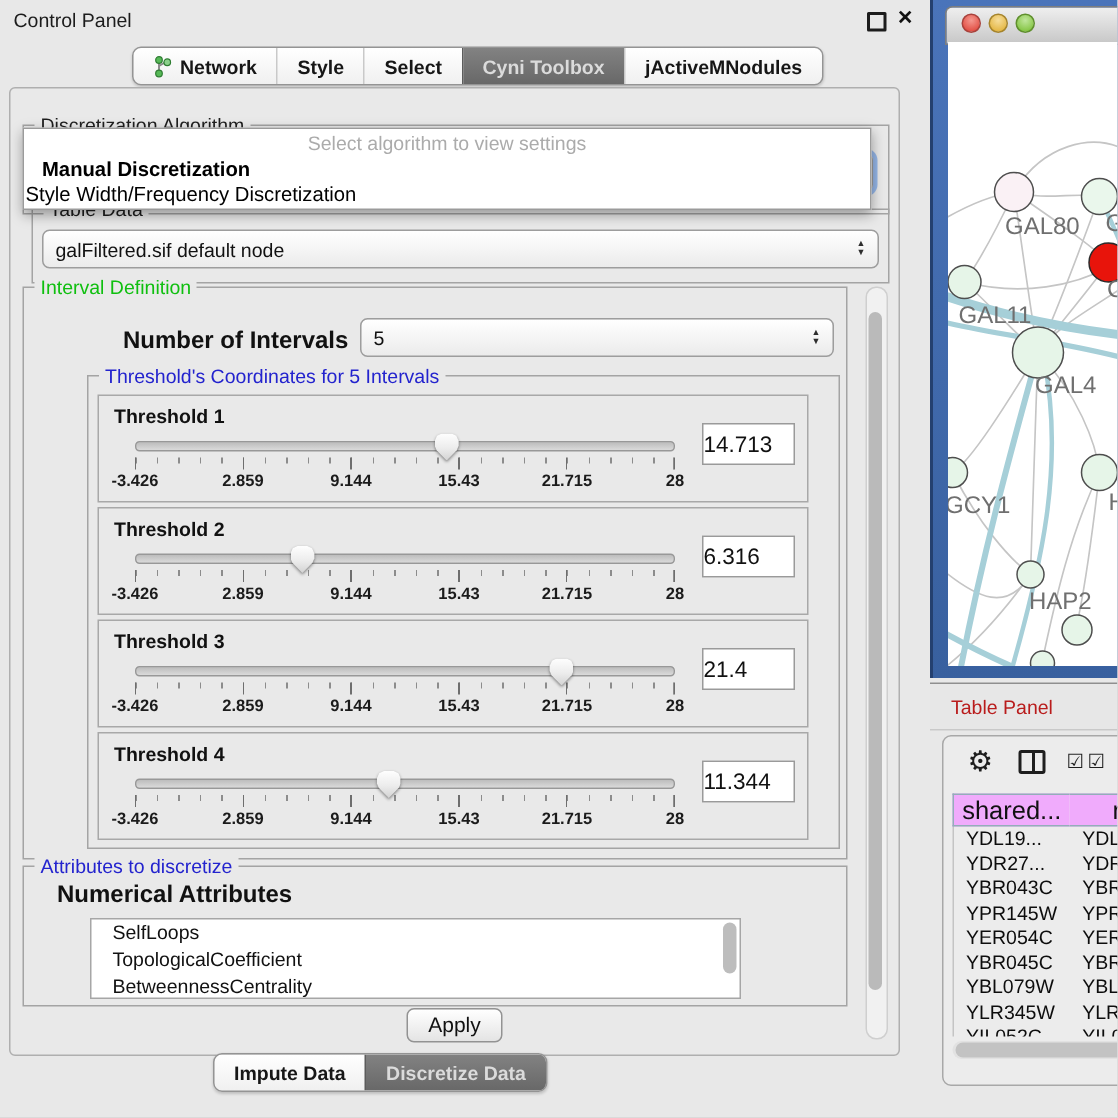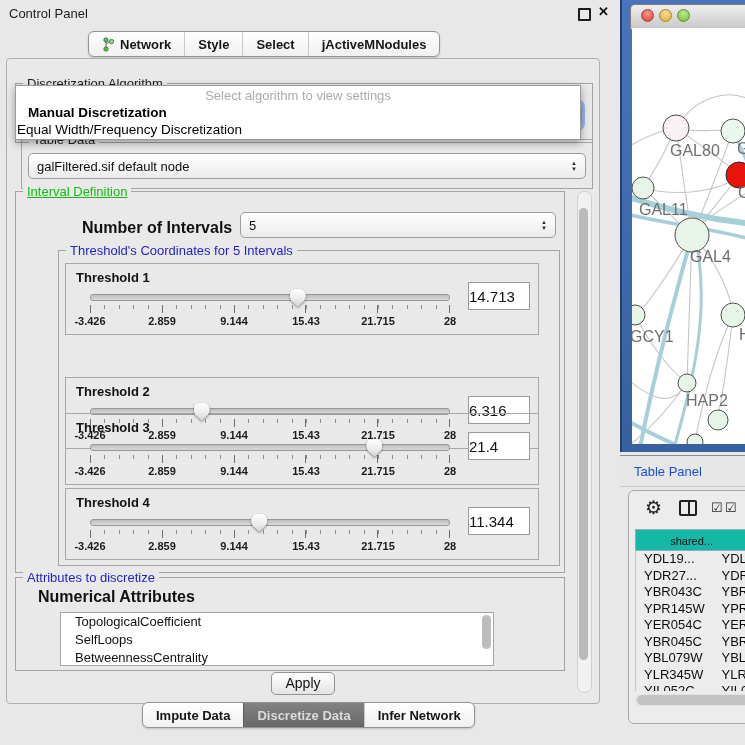--- a/index.html
+++ b/index.html
@@ -19,21 +19,21 @@
   .seg.selected{background:linear-gradient(#828282,#686868);color:#dbdbdb;border-left-color:#5c5c5c;}
   .top-tabs{left:88px;top:31px;}
   .bottom-tabs{left:142px;top:702px;}
 
   .cp-panel{position:absolute;left:6px;top:58px;width:592px;height:644px;background:#E9E9E9;
             border:1px solid #AFAFAF;border-radius:4px;}
 
   
   .group{position:absolute;border:1px solid #A4A4A4;}
   .legend{position:absolute;top:-8px;left:7px;background:#E9E9E9;padding:0 4px;font-size:13px;white-space:nowrap;}
-  .legend.green{color:#0FBF0F;text-decoration:underline;}
+  .legend.green{color:#0FBF0F;}
   .legend.blue{color:#2323CE;}
   .legend.black{color:#1e1e1e;}
 
   .combo{position:absolute;display:flex;align-items:center;background:linear-gradient(#ffffff,#ebebeb);
          border:1px solid #9D9D9D;border-radius:5px;font-size:13px;color:#111;padding:0 8px;height:26px;box-sizing:border-box;}
   .combo .arrows{margin-left:auto;display:flex;flex-direction:column;line-height:5px;font-size:6px;color:#2d2d2d;gap:1px;}
   .combo.focused{box-shadow:0 0 0 3px rgba(105,155,230,.65);}
 
   
   .popup{position:absolute;left:8px;top:26px;width:564px;height:53px;background:#fff;border:1px solid #9B9B9B;
@@ -80,30 +80,30 @@
                 border-radius:5px 0 0 0;background:linear-gradient(#EFEFEF,#C7C7C7);}
   .light{position:absolute;top:4px;width:13px;height:13px;border-radius:50%;box-sizing:border-box;}
   .light.red{left:10px;background:radial-gradient(circle at 50% 32%,#F4988F,#DD3B30);border:1px solid #a8423c;}
   .light.yellow{left:28px;background:radial-gradient(circle at 50% 32%,#F6DD9A,#DFAC2C);border:1px solid #a5842c;}
   .light.green{left:46px;background:radial-gradient(circle at 50% 32%,#C0E69C,#75BC2C);border:1px solid #5f8f2d;}
   .net-content{position:absolute;left:10px;top:28px;width:115px;height:416px;background:#fff;overflow:hidden;}
 
   
   .tp-header{position:absolute;left:620px;top:455px;width:125px;height:30px;background:#E7E7E7;
              border-top:1px solid #8f8f8f;border-bottom:1px solid #c9c9c9;}
-  .tp-title{position:absolute;left:14px;top:8px;font-size:13px;color:#1d4ed8;text-align:center;}
+  .tp-title{position:absolute;left:14px;top:8px;font-size:13px;color:#b91c1c;text-align:center;}
   .tp-body{position:absolute;left:628px;top:490px;width:140px;height:232px;background:#ECECEC;border:1px solid #A8A8A8;border-radius:6px;}
   .tp-toolbar{position:absolute;left:0;top:0;height:36px;right:0;}
   .icon-gear{position:absolute;left:16px;top:5px;font-size:19px;color:#1e1e1e;}
   .icon-columns{position:absolute;left:50px;top:9px;width:18px;height:16px;border:2px solid #1e1e1e;border-radius:2px;box-sizing:border-box;}
   .icon-columns::after{content:"";position:absolute;left:50%;top:0;bottom:0;width:2px;background:#1e1e1e;}
   .icon-cb{position:absolute;top:9px;font-size:13px;color:#1e1e1e;}
   .grid{position:absolute;left:6px;top:38px;width:160px;}
   .grid-head{display:flex;}
-  .gh-cell{background:#14b8a6;border:1px solid #93AEB9;border-right:none;font-size:11px;color:#111;text-align:right;
+  .gh-cell{background:#f0abfc;border:1px solid #93AEB9;border-right:none;font-size:17px;color:#111;text-align:center;
            height:22px;line-height:22px;box-sizing:border-box;}
   .gh-cell.c1{width:78px;}
   .gh-cell.c2{width:82px;border-left:none;border-right:1px solid #93AEB9;}
   .grid-rows{height:140px;overflow:hidden;border-left:1px solid #C4C4C4;}
   .g-row{display:flex;height:16.5px;font-size:13px;color:#0d0d0d;}
   .g-row .c1{width:78px;padding-left:8px;box-sizing:border-box;}
   .g-row .c2{width:82px;padding-left:8px;box-sizing:border-box;}
   .h-scroll{position:absolute;left:6px;top:203px;width:130px;height:12px;background:#E2E2E2;border-radius:6px;}
   .h-scroll .hthumb{position:absolute;left:2px;top:1px;height:10px;width:118px;background:#C3C3C3;border-radius:5px;}
 
@@ -130,41 +130,44 @@
         <circle cx="9.5" cy="4.5" r="2.2" fill="#8BD08B" stroke="#2E7D32" stroke-width="0.8"></circle>
       </svg>
       <span>Network</span>
     </div>
     <div class="seg">
       <span>Style</span>
     </div>
     <div class="seg">
       <span>Select</span>
     </div>
+    <div class="seg selected">
+      <span>Cyni Toolbox</span>
+    </div>
     <div class="seg">
       <span>jActiveMNodules</span>
     </div>
   </div>
 
   <div class="cp-panel">
 
     <div class="group" style="left:8px;top:24px;width:576px;height:58px;">
       <span class="legend black">Discretization Algorithm</span>
       <div class="combo focused" style="left:14px;top:18px;width:552px;">
         <span class="arrows">
           <span>▲</span>
             <span>▼</span>
         </span>
       </div>
     </div>
 
     <div class="popup">
       <span class="ph">Select algorithm to view settings</span>
       <span class="opt bold">Manual Discretization</span>
-      <span class="opt">Equal Width/Frequency Discretization</span>
+      <span class="opt">Style Width/Frequency Discretization</span>
     </div>
 
     <div class="group" style="left:14px;top:80px;width:570px;height:48px;">
       <span class="legend black">Table Data</span>
       <div class="combo" style="left:6px;top:13px;width:558px;">
         <span>galFiltered.sif default node</span>
         <span class="arrows">
           <span>▲</span>
             <span>▼</span>
         </span>
@@ -197,21 +200,21 @@
               <span style="left:20%">2.859</span>
               <span style="left:40%">9.144</span>
               <span style="left:60%">15.43</span>
               <span style="left:80%">21.715</span>
               <span style="left:100%">28</span>
             </div>
           </div>
           <div class="thr-value">14.713</div>
         </div>
 
-        <div class="thr-box" style="top:87px;margin-top:39px;">
+        <div class="thr-box" style="top:87px;">
           <div class="thr-label">Threshold 2</div>
           <div class="slider">
             <div class="track"></div>
             <div class="thumb" style="left: 30.9998%;"></div>
             <div class="ticks"></div>
             <div class="tick-labels">
               <span style="left:0%">-3.426</span>
               <span style="left:20%">2.859</span>
               <span style="left:40%">9.144</span>
               <span style="left:60%">15.43</span>
@@ -257,43 +260,40 @@
           </div>
           <div class="thr-value">11.344</div>
         </div>
       </div>
     </div>
 
     <div class="group" style="left:8px;top:518px;width:548px;height:92px;">
       <span class="legend blue">Attributes to discretize</span>
       <span class="num-label" style="left:22px;top:10px;">Numerical Attributes</span>
       <div class="attr-list">
+        <div class="attr-item">SelfLoops</div>
         <div class="attr-item">TopologicalCoefficient</div>
-        <div class="attr-item">SelfLoops</div>
         <div class="attr-item">BetweennessCentrality</div>
         <div class="list-scroll"></div>
       </div>
     </div>
 
     <div class="btn" style="left:264px;top:613px;width:62px;height:21px;line-height:21px;">Apply</div>
 
     <div class="v-scrollbar">
       <div class="vthumb"></div>
     </div>
   </div>
 
   <div class="segbar bottom-tabs">
     <div class="seg">
       <span>Impute Data</span>
     </div>
     <div class="seg selected">
       <span>Discretize Data</span>
-    </div>
-    <div class="seg">
-      <span>Infer Network</span>
     </div>
   </div>
 
   <div class="net-window">
     <div class="net-titlebar">
       <span class="light red"></span>
       <span class="light yellow"></span>
       <span class="light green"></span>
     </div>
     <div class="net-content">

